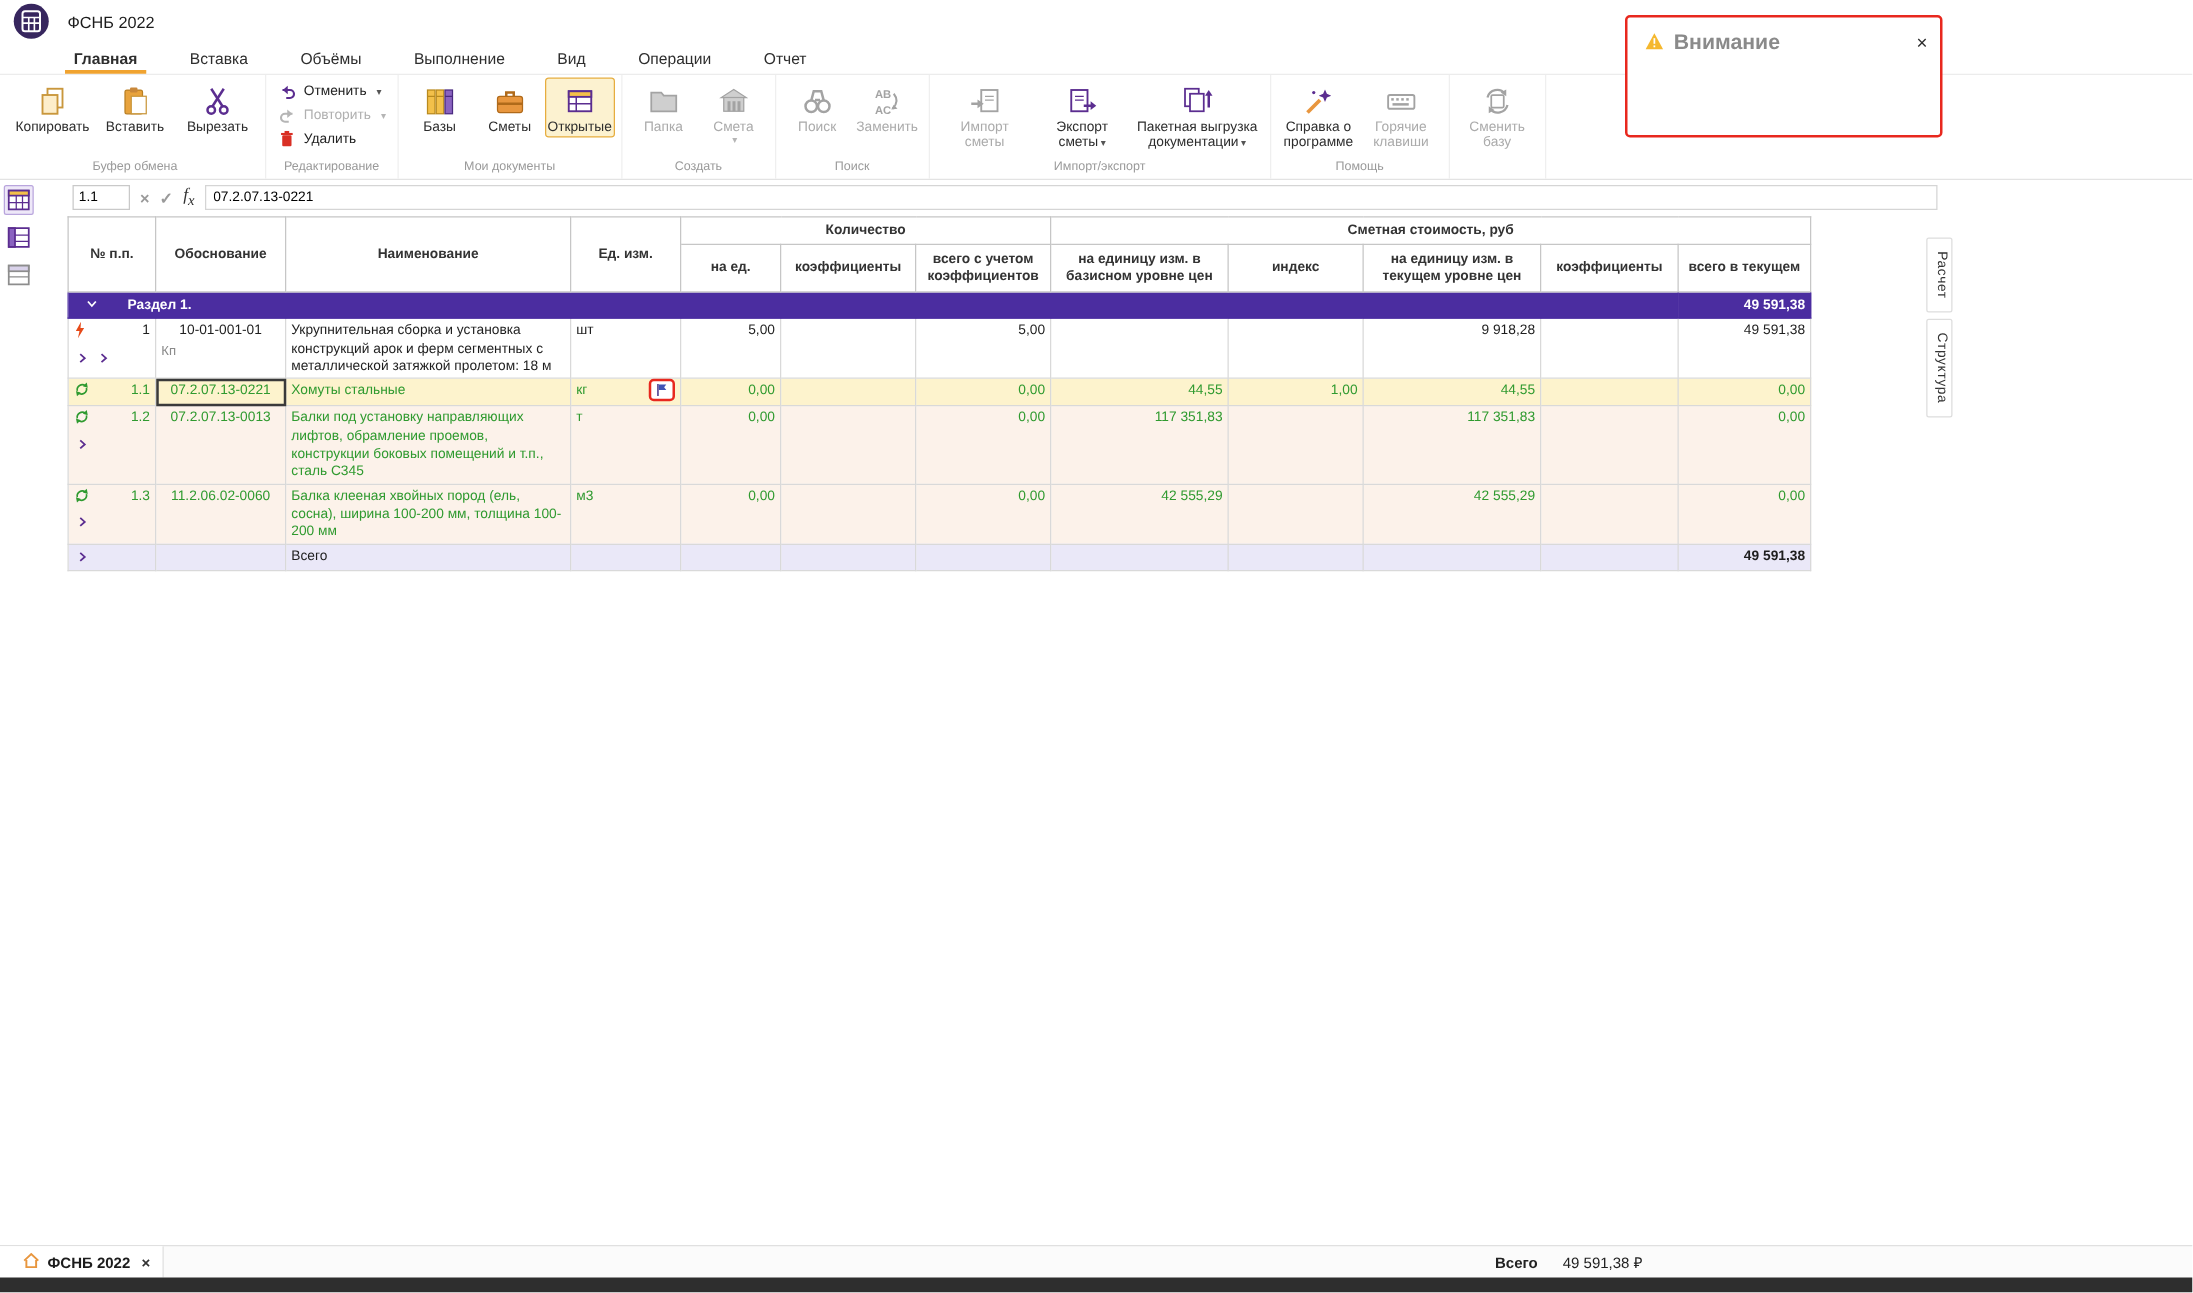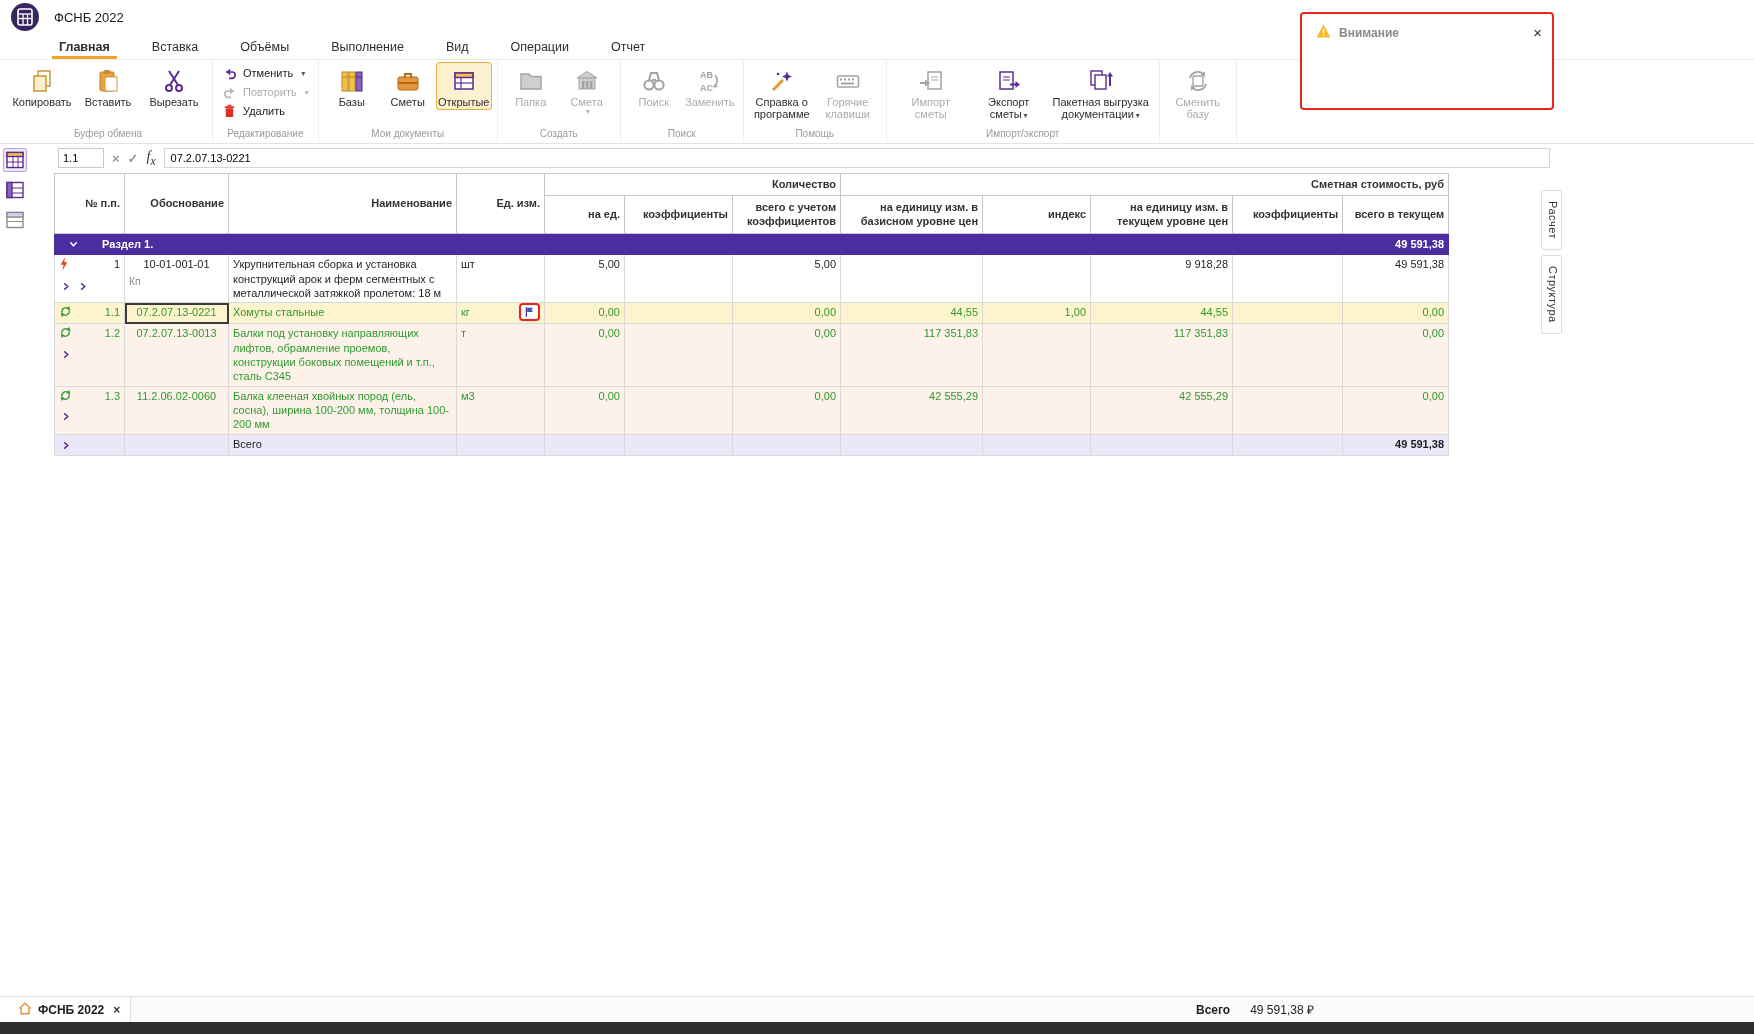--- a/index.html
+++ b/index.html
@@ -30,39 +30,39 @@
   .car { font-size:8px; color:#555; margin-left:2px; }
   .car.dis { color:#b5b5b5; }
   .editcol { display:flex; flex-direction:column; gap:3px; padding-top:3px; }
   .sbtn { display:flex; align-items:center; gap:6px; font-size:11px; color:#222; padding:1px 4px; cursor:default; }
   .sbtn .sic { width:15px; display:flex; justify-content:center; }
   .sbtn.disabled { color:#b0b0b0; }
 
   
   .warnbox { position:absolute; left:1300px; top:12px; width:254px; min-height:98px; background:#fff; border:2px solid #e8281e; border-radius:4px; padding:10px 10px 12px 14px; z-index:60; }
   .warnhead { display:flex; align-items:center; gap:8px; }
-  .warntitle { font-size:12px; font-weight:bold; color:#8a8a8a; }
+  .warntitle { font-size:17px; font-weight:bold; color:#8a8a8a; }
   .warnclose { margin-left:auto; font-size:15px; color:#2c2c2c; line-height:1; cursor:default; }
   .warnbody { margin:6px 2px 0 23px; font-size:11px; color:#5a5a5a; line-height:1.4; }
 
   
   .workspace { position:relative; height:852px; display:flex; flex-direction:column;padding-left:24px; }
   .leftrail { position:absolute; left:2px; top:4px; width:26px; display:flex; flex-direction:column; gap:6px; align-items:center; z-index:5; }
   .railbtn { width:24px; height:24px; display:flex; align-items:center; justify-content:center; border:1px solid transparent; border-radius:2px; }
   .railbtn.sel { background:#eee8f8; border-color:#b9a5dd; }
   .fbar { height:28px; display:flex; align-items:center; gap:8px; padding-left:34px; background:#fff; }
   .cellref { width:46px; height:20px; border:1px solid #c9c9c9; padding:0 4px; font-size:11px; font-family:"Liberation Sans",sans-serif; }
   .fxbtn { color:#9a9a9a; font-size:13px; font-weight:bold; cursor:default; }
   .fxsym { font-style:italic; font-family:"Liberation Serif", serif; font-size:14px; color:#333; }
   .fml { width:1386px; height:20px; border:1px solid #d5d5d5; padding:0 6px; font-size:11px; font-family:"Liberation Sans",sans-serif; }
 
   
   .content { position:relative; flex:1; padding-left:30px; padding-top:1px; background:#fff; }
   table.grid { border-collapse:collapse; table-layout:fixed; width:1394px; font-size:11px; }
-  .grid th { border:1px solid #c6c6c6; background:#fff; font-weight:bold; color:#333; padding:2px 4px; text-align:right; vertical-align:middle; line-height:1.25; }
+  .grid th { border:1px solid #c6c6c6; background:#fff; font-weight:bold; color:#333; padding:2px 4px; text-align:center; vertical-align:middle; line-height:1.25; }
   .grid td { border:1px solid #d9d9d9; padding:2px 4px; vertical-align:top; line-height:1.3; }
   .c-r { text-align:right; }
   .c-code { text-align:center;margin-top:32px; }
   .c-num { padding:2px 3px; }
   .nc { display:flex; justify-content:space-between; align-items:flex-start; }
   .chevs { display:flex; gap:9px; margin-top:5px; padding-left:3px; }
   .sub { color:#8a8a8a; text-align:left; margin-top:3px; font-size:10.5px; }
   .uc { display:flex; justify-content:space-between; align-items:flex-start; }
   .flagbox { display:inline-flex; align-items:center; justify-content:center; border:2px solid #e8281e; border-radius:4px; padding:1px 3px; background:#fff; margin-top:-2px; }
   .section-row td { background:#4b2da0; border-color:#4b2da0; color:#fff; font-weight:bold; padding-top:3px; padding-bottom:3px; }
@@ -279,20 +279,61 @@
             </svg>
           </span>
         <span>Заменить</span>
       </div>
     </div>
     <div class="rgroup-label">Поиск</div>
   </div>
 
   <div class="rgroup">
     <div class="rbtns">
+      <div class="rbtn w74 disabled">
+        <span class="ric">
+            <svg width="26" height="26" viewBox="0 0 26 26">
+              <rect x="10" y="4" width="13" height="17" fill="#fff" stroke="#a3a3a3" stroke-width="1.5"></rect>
+              <line x1="13" y1="9" x2="20" y2="9" stroke="#a3a3a3"></line>
+              <line x1="13" y1="12" x2="20" y2="12" stroke="#a3a3a3"></line>
+              <line x1="2" y1="15" x2="9" y2="15" stroke="#a3a3a3" stroke-width="2"></line>
+              <polygon points="12,15 7,11.5 7,18.5" fill="#a3a3a3"></polygon>
+            </svg>
+          </span>
+        <span>Импорт сметы</span>
+      </div>
+      <div class="rbtn w74">
+        <span class="ric">
+            <svg width="26" height="26" viewBox="0 0 26 26">
+              <rect x="4" y="4" width="13" height="17" fill="#fff" stroke="#5b2d90" stroke-width="1.5"></rect>
+              <line x1="7" y1="9" x2="14" y2="9" stroke="#5b2d90"></line>
+              <line x1="7" y1="12" x2="14" y2="12" stroke="#5b2d90"></line>
+              <line x1="14" y1="16.5" x2="21" y2="16.5" stroke="#5b2d90" stroke-width="2"></line>
+              <polygon points="24,16.5 19.5,13 19.5,20" fill="#5b2d90"></polygon>
+            </svg>
+          </span>
+        <span><span>Экспорт сметы</span><span class="car">▾</span></span>
+      </div>
+      <div class="rbtn w104">
+        <span class="ric">
+            <svg width="26" height="26" viewBox="0 0 26 26">
+              <rect x="3" y="3" width="11" height="14" fill="#fff" stroke="#5b2d90" stroke-width="1.4"></rect>
+              <rect x="7" y="7" width="11" height="14" fill="#fff" stroke="#5b2d90" stroke-width="1.4"></rect>
+              <line x1="22" y1="18" x2="22" y2="7" stroke="#5b2d90" stroke-width="2"></line>
+              <polygon points="22,4 19,8.5 25,8.5" fill="#5b2d90"></polygon>
+            </svg>
+          </span>
+        <span><span>Пакетная выгрузка документации</span><span class="car">▾</span></span>
+      </div>
+    </div>
+    <div class="rgroup-label">Импорт/экспорт</div>
+  </div>
+
+  <div class="rgroup">
+    <div class="rbtns">
       <div class="rbtn">
         <span class="ric">
             <svg width="26" height="26" viewBox="0 0 26 26">
               <line x1="4" y1="22" x2="14" y2="12" stroke="#e8963e" stroke-width="3"></line>
               <path d="M18 3.5 l1.5 3.5 3.5 1.5 -3.5 1.5 -1.5 3.5 -1.5 -3.5 -3.5 -1.5 3.5 -1.5 z" fill="#5b2d90"></path>
               <circle cx="9" cy="6" r="1.3" fill="#5b2d90"></circle>
             </svg>
           </span>
         <span>Справка о программе</span>
       </div>
@@ -304,61 +345,20 @@
               <rect x="9" y="10.5" width="2" height="2" fill="#a3a3a3"></rect>
               <rect x="13" y="10.5" width="2" height="2" fill="#a3a3a3"></rect>
               <rect x="17" y="10.5" width="2" height="2" fill="#a3a3a3"></rect>
               <rect x="6" y="14.5" width="13" height="2" fill="#a3a3a3"></rect>
             </svg>
           </span>
         <span>Горячие клавиши</span>
       </div>
     </div>
     <div class="rgroup-label">Помощь</div>
-  </div>
-
-  <div class="rgroup">
-    <div class="rbtns">
-      <div class="rbtn w74 disabled">
-        <span class="ric">
-            <svg width="26" height="26" viewBox="0 0 26 26">
-              <rect x="10" y="4" width="13" height="17" fill="#fff" stroke="#a3a3a3" stroke-width="1.5"></rect>
-              <line x1="13" y1="9" x2="20" y2="9" stroke="#a3a3a3"></line>
-              <line x1="13" y1="12" x2="20" y2="12" stroke="#a3a3a3"></line>
-              <line x1="2" y1="15" x2="9" y2="15" stroke="#a3a3a3" stroke-width="2"></line>
-              <polygon points="12,15 7,11.5 7,18.5" fill="#a3a3a3"></polygon>
-            </svg>
-          </span>
-        <span>Импорт сметы</span>
-      </div>
-      <div class="rbtn w74">
-        <span class="ric">
-            <svg width="26" height="26" viewBox="0 0 26 26">
-              <rect x="4" y="4" width="13" height="17" fill="#fff" stroke="#5b2d90" stroke-width="1.5"></rect>
-              <line x1="7" y1="9" x2="14" y2="9" stroke="#5b2d90"></line>
-              <line x1="7" y1="12" x2="14" y2="12" stroke="#5b2d90"></line>
-              <line x1="14" y1="16.5" x2="21" y2="16.5" stroke="#5b2d90" stroke-width="2"></line>
-              <polygon points="24,16.5 19.5,13 19.5,20" fill="#5b2d90"></polygon>
-            </svg>
-          </span>
-        <span><span>Экспорт сметы</span><span class="car">▾</span></span>
-      </div>
-      <div class="rbtn w104">
-        <span class="ric">
-            <svg width="26" height="26" viewBox="0 0 26 26">
-              <rect x="3" y="3" width="11" height="14" fill="#fff" stroke="#5b2d90" stroke-width="1.4"></rect>
-              <rect x="7" y="7" width="11" height="14" fill="#fff" stroke="#5b2d90" stroke-width="1.4"></rect>
-              <line x1="22" y1="18" x2="22" y2="7" stroke="#5b2d90" stroke-width="2"></line>
-              <polygon points="22,4 19,8.5 25,8.5" fill="#5b2d90"></polygon>
-            </svg>
-          </span>
-        <span><span>Пакетная выгрузка документации</span><span class="car">▾</span></span>
-      </div>
-    </div>
-    <div class="rgroup-label">Импорт/экспорт</div>
   </div>
 
   <div class="rgroup">
     <div class="rbtns">
       <div class="rbtn disabled">
         <span class="ric">
             <svg width="26" height="26" viewBox="0 0 26 26">
               <rect x="8" y="8" width="10" height="10" rx="1" fill="#fff" stroke="#a3a3a3" stroke-width="1.4"></rect>
               <path d="M5 10 a8 8 0 0 1 14 -3" fill="none" stroke="#a3a3a3" stroke-width="1.8"></path>
               <polygon points="20,9 20,3.5 15.5,6" fill="#a3a3a3"></polygon>

